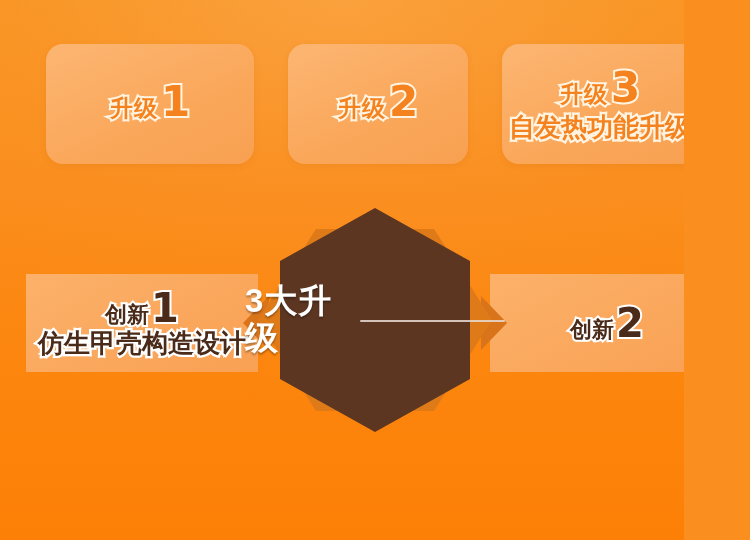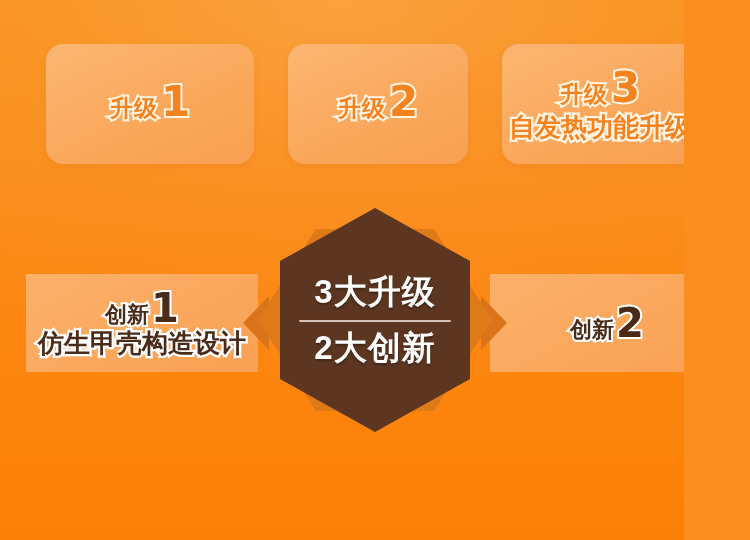--- a/index.html
+++ b/index.html
@@ -74,21 +74,21 @@
   .chev{position:absolute;top:296px;width:26px;height:54px;}
   #chev-left{left:243px;}
   #chev-right{left:481px;}
 
   
   #hexwrap{position:absolute;left:245px;top:205px;width:260px;height:230px;}
   #hex-back{position:absolute;left:0;top:0;}
   #hex-front{position:absolute;left:0;top:0;}
   #hex-text{
     position:absolute;left:0;top:0;width:260px;height:230px;
-    display:flex;flex-direction:column;align-items:center;justify-content:center;
+    display:flex;align-items:center;justify-content:center;
   }
   .hex-l{
     font-size:33px;font-weight:bold;color:#FFFFFF;letter-spacing:1px;line-height:1.12;
     text-shadow:0 2px 2px rgba(0,0,0,0.30);
   }
   #hex-div{
     width:152px;height:2px;background:#E7DCD2;opacity:.85;margin:9px 0 8px 0;border-radius:1px;
   }
 </style>
 </head>
@@ -145,17 +145,16 @@
     <svg id="hex-back" width="260" height="230" viewBox="0 0 260 230">
       <polygon points="13,115 71,24 189,24 247,115 189,206 71,206" fill="#DE7A18"></polygon>
     </svg>
 
     <svg id="hex-front" width="260" height="230" viewBox="0 0 260 230">
       <polygon points="130,3 225,56 225,174 130,227 35,174 35,56" fill="#5C3621"></polygon>
     </svg>
     <div id="hex-text">
       <div class="hex-l">3大升级</div>
       <div id="hex-div"></div>
-      <div class="hex-l">2大创新</div>
     </div>
   </div>
 
 </div>
 
 </body></html>

